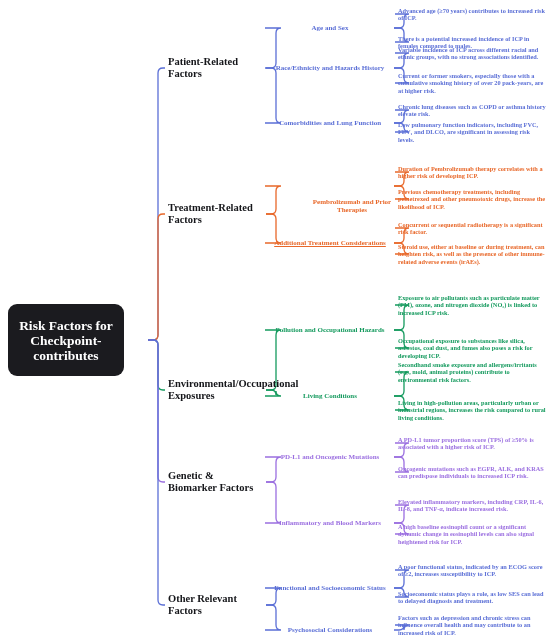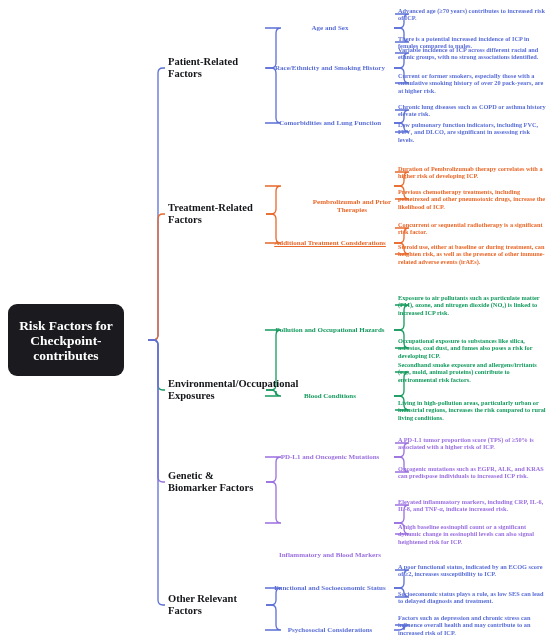--- a/index.html
+++ b/index.html
@@ -85,45 +85,45 @@
       <span>Checkpoint-</span>
       <span>contributes</span>
     </div>
   </div>
 
   <div id="nodes">
       <div class="node b1" style="left: 168px; width: 96px; color: rgb(21, 22, 26); top: 56px;">Patient-Related Factors</div>
       <div class="node b2" style="left: 268px; width: 124px; color: rgb(91, 111, 214); top: 24px;">Age and Sex</div>
       <div class="node leaf" style="left: 398px; width: 148px; color: rgb(91, 111, 214); top: 6.5px;">Advanced age (≥70 years) contributes to increased risk of ICP.</div>
       <div class="node leaf" style="left: 398px; width: 148px; color: rgb(91, 111, 214); top: 34.5px;">There is a potential increased incidence of ICP in females compared to males.</div>
-      <div class="node b2" style="left: 268px; width: 124px; color: rgb(91, 111, 214); top: 64px;">Race/Ethnicity and Smoking History</div>
+      <div class="node b2" style="left: 268px; width: 124px; color: rgb(91, 111, 214); top: 64px;">Race/Ethnicity and Hazards History</div>
       <div class="node leaf" style="left: 398px; width: 148px; color: rgb(91, 111, 214); top: 45.5px;">Variable incidence of ICP across different racial and ethnic groups, with no strong associations identified.</div>
       <div class="node leaf" style="left: 398px; width: 148px; color: rgb(91, 111, 214); top: 71.5px;">Current or former smokers, especially those with a cumulative smoking history of over 20 pack-years, are at higher risk.</div>
       <div class="node b2" style="left: 268px; width: 124px; color: rgb(91, 111, 214); top: 119px;">Comorbidities and Lung Function</div>
       <div class="node leaf" style="left: 398px; width: 148px; color: rgb(91, 111, 214); top: 102.5px;">Chronic lung diseases such as COPD or asthma history elevate risk.</div>
       <div class="node leaf" style="left: 398px; width: 148px; color: rgb(91, 111, 214); top: 120.5px;">Low pulmonary function indicators, including FVC, FEV₁ and DLCO, are significant in assessing risk levels.</div>
       <div class="node b1" style="left: 168px; width: 96px; color: rgb(21, 22, 26); top: 202px;">Treatment-Related Factors</div>
       <div class="node b2" style="left: 268px; width: 124px; color: rgb(232, 104, 42); top: 198px; padding-left: 44px;">Pembrolizumab and Prior Therapies</div>
       <div class="node leaf" style="left: 398px; width: 148px; color: rgb(232, 104, 42); top: 164.5px;">Duration of Pembrolizumab therapy correlates with a higher risk of developing ICP.</div>
       <div class="node leaf" style="left: 398px; width: 148px; color: rgb(232, 104, 42); top: 187.5px;">Previous chemotherapy treatments, including pemetrexed and other pneumotoxic drugs, increase the likelihood of ICP.</div>
       <div class="node b2" style="left: 268px; width: 124px; color: rgb(232, 104, 42); top: 239px; text-decoration: underline;">Additional Treatment Considerations</div>
       <div class="node leaf" style="left: 398px; width: 148px; color: rgb(232, 104, 42); top: 220.5px;">Concurrent or sequential radiotherapy is a significant risk factor.</div>
       <div class="node leaf" style="left: 398px; width: 148px; color: rgb(232, 104, 42); top: 242.5px;">Steroid use, either at baseline or during treatment, can heighten risk, as well as the presence of other immune-related adverse events (irAEs).</div>
       <div class="node b1" style="left: 168px; width: 96px; color: rgb(21, 22, 26); top: 378px;">Environmental/Occupational Exposures</div>
       <div class="node b2" style="left: 268px; width: 124px; color: rgb(21, 154, 94); top: 326px;">Pollution and Occupational Hazards</div>
       <div class="node leaf" style="left: 398px; width: 148px; color: rgb(21, 154, 94); top: 293.5px;">Exposure to air pollutants such as particulate matter (PM), ozone, and nitrogen dioxide (NO₂) is linked to increased ICP risk.</div>
       <div class="node leaf" style="left: 398px; width: 148px; color: rgb(21, 154, 94); top: 336.5px;">Occupational exposure to substances like silica, asbestos, coal dust, and fumes also poses a risk for developing ICP.</div>
-      <div class="node b2" style="left: 268px; width: 124px; color: rgb(21, 154, 94); top: 392px;">Blood Conditions</div>
+      <div class="node b2" style="left: 268px; width: 124px; color: rgb(21, 154, 94); top: 392px;">Living Conditions</div>
       <div class="node leaf" style="left: 398px; width: 148px; color: rgb(21, 154, 94); top: 360.5px;">Secondhand smoke exposure and allergens/irritants (e.g., mold, animal proteins) contribute to environmental risk factors.</div>
       <div class="node leaf" style="left: 398px; width: 148px; color: rgb(21, 154, 94); top: 398.5px;">Living in high-pollution areas, particularly urban or industrial regions, increases the risk compared to rural living conditions.</div>
       <div class="node b1" style="left: 168px; width: 96px; color: rgb(21, 22, 26); top: 470px;">Genetic &amp; Biomarker Factors</div>
       <div class="node b2" style="left: 268px; width: 124px; color: rgb(155, 111, 224); top: 453px;">PD-L1 and Oncogenic Mutations</div>
       <div class="node leaf" style="left: 398px; width: 148px; color: rgb(155, 111, 224); top: 435.5px;">A PD-L1 tumor proportion score (TPS) of ≥50% is associated with a higher risk of ICP.</div>
       <div class="node leaf" style="left: 398px; width: 148px; color: rgb(155, 111, 224); top: 464.5px;">Oncogenic mutations such as EGFR, ALK, and KRAS can predispose individuals to increased ICP risk.</div>
-      <div class="node b2" style="left: 268px; width: 124px; color: rgb(155, 111, 224); top: 519px; margin-top: 32px;">Inflammatory and Blood Markers</div>
+      <div class="node b2" style="left: 268px; width: 124px; color: rgb(155, 111, 224); top: 519px;">Inflammatory and Blood Markers</div>
       <div class="node leaf" style="left: 398px; width: 148px; color: rgb(155, 111, 224); top: 497.5px;">Elevated inflammatory markers, including CRP, IL-6, IL-8, and TNF-α, indicate increased risk.</div>
       <div class="node leaf" style="left: 398px; width: 148px; color: rgb(155, 111, 224); top: 522.5px;">A high baseline eosinophil count or a significant dynamic change in eosinophil levels can also signal heightened risk for ICP.</div>
       <div class="node b1" style="left: 168px; width: 96px; color: rgb(21, 22, 26); top: 593px;">Other Relevant Factors</div>
       <div class="node b2" style="left: 268px; width: 124px; color: rgb(91, 111, 214); top: 584px;">Functional and Socioeconomic Status</div>
       <div class="node leaf" style="left: 398px; width: 148px; color: rgb(91, 111, 214); top: 562.5px;">A poor functional status, indicated by an ECOG score of ≥2, increases susceptibility to ICP.</div>
       <div class="node leaf" style="left: 398px; width: 148px; color: rgb(91, 111, 214); top: 589.5px;">Socioeconomic status plays a role, as low SES can lead to delayed diagnosis and treatment.</div>
       <div class="node b2" style="left: 268px; width: 124px; color: rgb(91, 111, 214); top: 626px;">Psychosocial Considerations</div>
       <div class="node leaf" style="left: 398px; width: 148px; color: rgb(91, 111, 214); top: 613.5px;">Factors such as depression and chronic stress can influence overall health and may contribute to an increased risk of ICP.</div>
     </div>
 </div>

